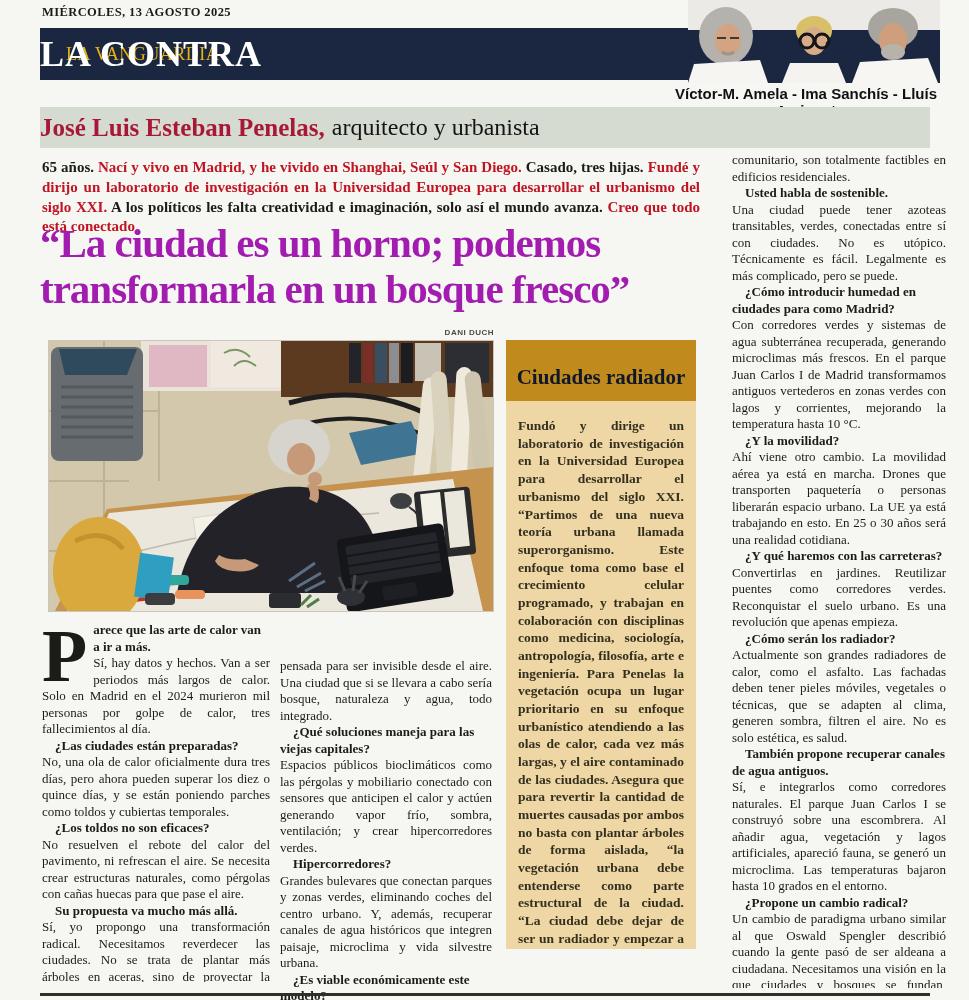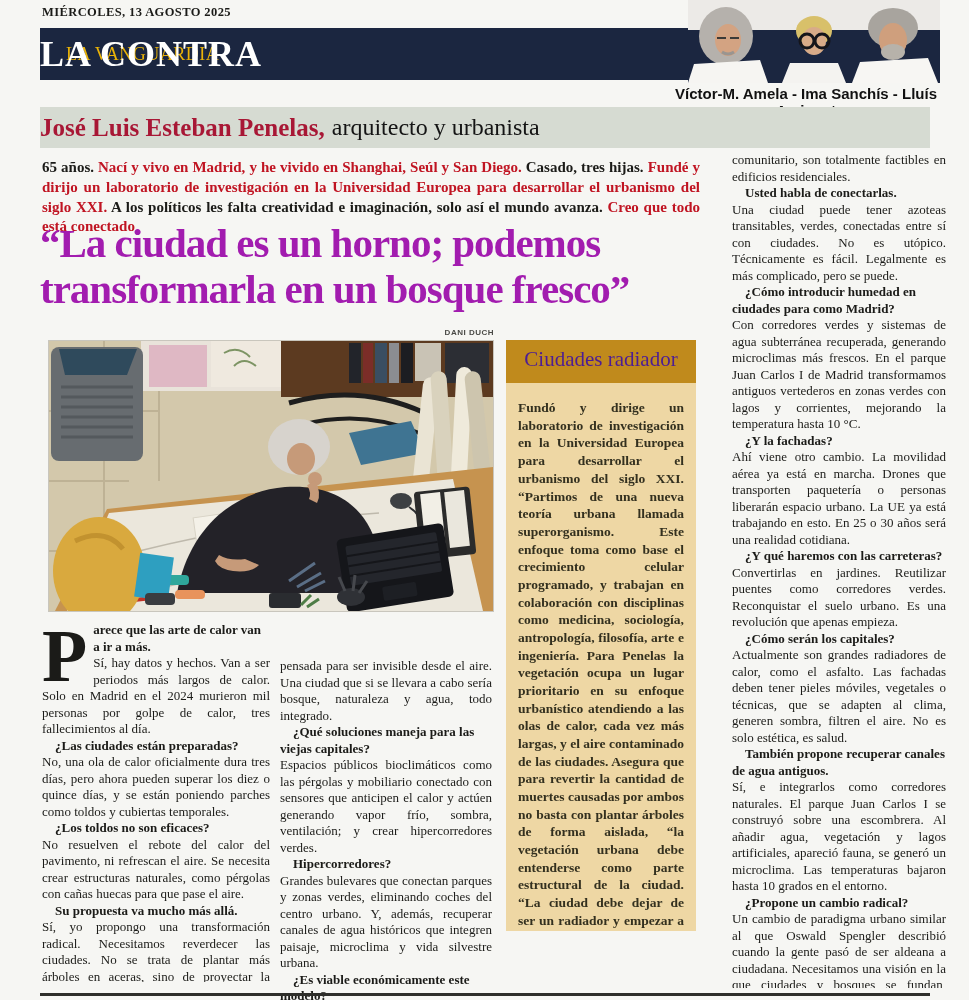--- a/index.html
+++ b/index.html
@@ -27,21 +27,21 @@
   .intro{position:absolute;top:158px;left:42px;width:658px;font-size:15px;font-weight:bold;line-height:1.32;text-align:justify;}
   .intro .red{color:var(--red);}
 
   .headline{position:absolute;top:221px;left:40px;width:684px;font-size:41px;font-weight:bold;line-height:1.12;letter-spacing:-1px;color:#a21caf;}
 
   .photo-credit{position:absolute;top:328px;left:48px;width:446px;text-align:right;font-family:"Liberation Sans",sans-serif;font-size:8px;font-weight:bold;color:#4a4a46;letter-spacing:.5px;}
 
   .main-photo{position:absolute;top:340px;left:48px;width:446px;height:272px;border:1px solid #c9c6bd;background:#cfc5a8;}
 
   .sidebox{position:absolute;top:340px;left:506px;width:190px;}
-  .sidebox-head{background:var(--gold);color:#4c1d95;text-align:center;font-weight:normal;font-size:21px;line-height:1.15;padding:7px 6px 12px;}
+  .sidebox-head{background:var(--gold);color:#0f172a;text-align:center;font-weight:bold;font-size:21px;line-height:1.15;padding:25px 6px 12px;}
   .sidebox-body{background:var(--tan);padding:16px 12px 14px;font-size:13.5px;font-weight:bold;color:#33301f;line-height:1.31;text-align:justify;height:548px;overflow:hidden;}
 
   .qa p{margin:0;}
   .qa p.a{text-align:justify;}
   .qa p.q{font-weight:bold;text-indent:13px;}
   .col{font-size:13px;line-height:1.27;}
   .col3{position:absolute;top:152px;left:708px;width:214px;height:836px;overflow:hidden;margin-left:24px;}
   .col1{position:absolute;top:622px;left:42px;width:228px;height:360px;overflow:hidden;}
   .col2{position:absolute;top:658px;left:280px;width:212px;height:360px;overflow:hidden;}
 
@@ -189,29 +189,29 @@
   </div>
 
   <div class="sidebox">
     <div class="sidebox-head">Ciudades radiador</div>
     <div class="sidebox-body">Fundó y dirige un laboratorio de investigación en la Universidad Europea para desarrollar el urbanismo del siglo XXI. “Partimos de una nueva teoría urbana llamada superorganismo. Este enfoque toma como base el crecimiento celular programado, y trabajan en colaboración con disciplinas como medicina, sociología, antropología, filosofía, arte e ingeniería. Para Penelas la vegetación ocupa un lugar prioritario en su enfoque urbanístico atendiendo a las olas de calor, cada vez más largas, y el aire contaminado de las ciudades. Asegura que para revertir la cantidad de muertes causadas por ambos no basta con plantar árboles de forma aislada, “la vegetación urbana debe entenderse como parte estructural de la ciudad. “La ciudad debe dejar de ser un radiador y empezar a enfriar el planeta, y sabemos cómo hacerlo”.</div>
   </div>
 
   <div class="col col3 qa">
     <div>
         <p class="a">comunitario, son totalmente factibles en edificios residenciales.</p>
-        <p class="q">Usted habla de conectarlas.</p>
+        <p class="q">Usted habla de sostenible.</p>
         <p class="a">Una ciudad puede tener azoteas transitables, verdes, conectadas entre sí con ciudades. No es utópico. Técnicamente es fácil. Legalmente es más complicado, pero se puede.</p>
         <p class="q">¿Cómo introducir humedad en ciudades para como Madrid?</p>
         <p class="a">Con corredores verdes y sistemas de agua subterránea recuperada, generando microclimas más frescos. En el parque Juan Carlos I de Madrid transformamos antiguos vertederos en zonas verdes con lagos y corrientes, mejorando la temperatura hasta 10 °C.</p>
-        <p class="q">¿Y la fachadas?</p>
+        <p class="q">¿Y la movilidad?</p>
         <p class="a">Ahí viene otro cambio. La movilidad aérea ya está en marcha. Drones que transporten paquetería o personas liberarán espacio urbano. La UE ya está trabajando en esto. En 25 o 30 años será una realidad cotidiana.</p>
         <p class="q">¿Y qué haremos con las carreteras?</p>
         <p class="a">Convertirlas en jardines. Reutilizar puentes como corredores verdes. Reconquistar el suelo urbano. Es una revolución que apenas empieza.</p>
-        <p class="q">¿Cómo serán los capitales?</p>
+        <p class="q">¿Cómo serán los radiador?</p>
         <p class="a">Actualmente son grandes radiadores de calor, como el asfalto. Las fachadas deben tener pieles móviles, vegetales o técnicas, que se adapten al clima, generen sombra, filtren el aire. No es solo estética, es salud.</p>
         <p class="q">También propone recuperar canales de agua antiguos.</p>
         <p class="a">Sí, e integrarlos como corredores naturales. El parque Juan Carlos I se construyó sobre una escombrera. Al añadir agua, vegetación y lagos artificiales, apareció fauna, se generó un microclima. Las temperaturas bajaron hasta 10 grados en el entorno.</p>
         <p class="q">¿Propone un cambio radical?</p>
         <p class="a">Un cambio de paradigma urbano similar al que Oswald Spengler describió cuando la gente pasó de ser aldeana a ciudadana. Necesitamos una visión en la que ciudades y bosques se fundan, habitables y humanos, cambiando la forma de vivir y pensar el espacio.</p>
       </div>
 
   </div>
 
   <div class="col col1 qa">

